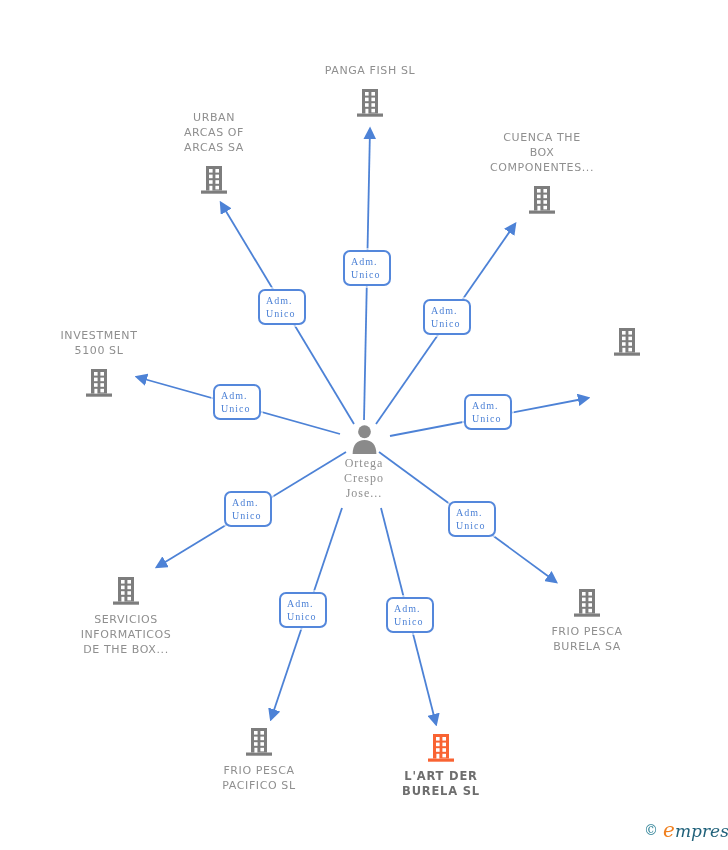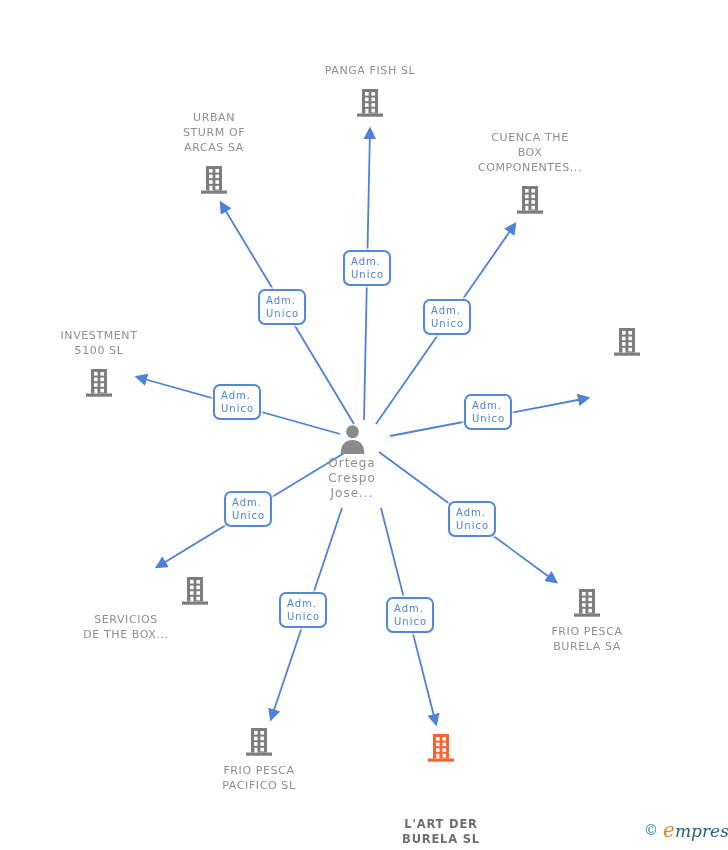--- a/index.html
+++ b/index.html
@@ -7,38 +7,38 @@
          font-family:"DejaVu Sans", sans-serif;}
   #edges{position:absolute;left:0;top:0;z-index:1;}
   .node{position:absolute;width:160px;display:flex;flex-direction:column;align-items:center;z-index:2;}
   .node .label{width:100%;text-align:center;font-size:11px;color:#8F8F8F;letter-spacing:.6px;line-height:15px;}
   .node .label span{display:block;}
   .icon-building{width:32px;height:32px;color:#7D7D7D;}
   .label-above .icon-building{margin-top:8px;}
   .label-below .icon-building{margin-bottom:6px;}
   .node.highlight .icon-building{color:#F96332;}
   .node.highlight .label{color:#6E6E6E;font-weight:bold;font-size:11.5px;letter-spacing:.8px;}
-  .node.wide{width:170px;align-items:flex-end;}
+  .node.wide{width:170px;}
   .person-icon{width:33px;height:33px;color:#8A8A8A;}
   .center-node .label{font-size:12px;letter-spacing:1px;}
   .adm{position:absolute;z-index:3;width:48px;box-sizing:border-box;border:2px solid #5487DB;
        border-radius:7px;background:#ffffff;padding:3px 2px 3px 6px;font-size:10px;line-height:13px;
        color:#4D82D6;letter-spacing:1px;box-shadow:0 0 0 2px rgba(255,255,255,.6);}
-  .adm span{display:block;white-space:nowrap;}
+  .adm span{display:block;white-space:nowrap;font-family:Liberation Serif, serif;}
   
   .n-panga{left:290px;top:63px;}
   .n-urban{left:134px;top:110px;}
-  .n-cuenca{left:450px;top:130px;}
+  .n-cuenca{left:462px;top:130px;}
   .n-investment{left:19px;top:312px;margin-top:16px;}
   .n-donlang{left:547px;top:317px;}
   .n-servicios{left:41px;top:574px;}
   .n-burela{left:507px;top:586px;}
   .n-pacifico{left:179px;top:725px;}
-  .n-lart{left:361px;top:731px;gap:48px;}
-  .center-node{left:272px;top:423px;}
+  .n-lart{left:361px;top:731px;}
+  .center-node{left:284px;top:423px;font-family:Liberation Serif, serif;}
   
   .a-panga{left:343px;top:250px;}
   .a-urban{left:258px;top:289px;}
   .a-cuenca{left:423px;top:299px;}
   .a-investment{left:213px;top:384px;}
   .a-donlang{left:464px;top:394px;}
   .a-servicios{left:224px;top:491px;}
   .a-burela{left:448px;top:501px;}
   .a-pacifico{left:279px;top:592px;}
   .a-lart{left:386px;top:597px;}
@@ -89,21 +89,21 @@
           <rect x="17.4" y="17.2" width="3.6" height="3.6"></rect>
           <rect x="17.4" y="22.8" width="3.6" height="3.6"></rect>
           <rect x="11.4" y="22.8" width="3" height="4.7"></rect>
         </g>
       </svg>
   </div>
 
   <div class="node label-above n-urban">
     <div class="label">
       <span>URBAN</span>
-      <span>STURM OF</span>
+      <span>ARCAS OF</span>
       <span>ARCAS SA</span>
     </div>
     <svg class="icon-building" viewBox="0 0 32 32">
         <g fill="currentColor">
           <rect x="3" y="27.5" width="26" height="3.2"></rect>
           <rect x="8" y="3" width="16" height="24.5"></rect>
         </g>
         <g fill="#fff">
           <rect x="11" y="6" width="3.6" height="3.6"></rect>
           <rect x="17.4" y="6" width="3.6" height="3.6"></rect>
@@ -195,20 +195,21 @@
           <rect x="11" y="11.6" width="3.6" height="3.6"></rect>
           <rect x="17.4" y="11.6" width="3.6" height="3.6"></rect>
           <rect x="11" y="17.2" width="3.6" height="3.6"></rect>
           <rect x="17.4" y="17.2" width="3.6" height="3.6"></rect>
           <rect x="17.4" y="22.8" width="3.6" height="3.6"></rect>
           <rect x="11.4" y="22.8" width="3" height="4.7"></rect>
         </g>
       </svg>
     <div class="label">
       <span>SERVICIOS</span>
+      <span>INFORMATICOS</span>
       <span>DE THE BOX...</span>
     </div>
   </div>
 
   <div class="node label-below n-burela">
     <svg class="icon-building" viewBox="0 0 32 32">
         <g fill="currentColor">
           <rect x="3" y="27.5" width="26" height="3.2"></rect>
           <rect x="8" y="3" width="16" height="24.5"></rect>
         </g>

